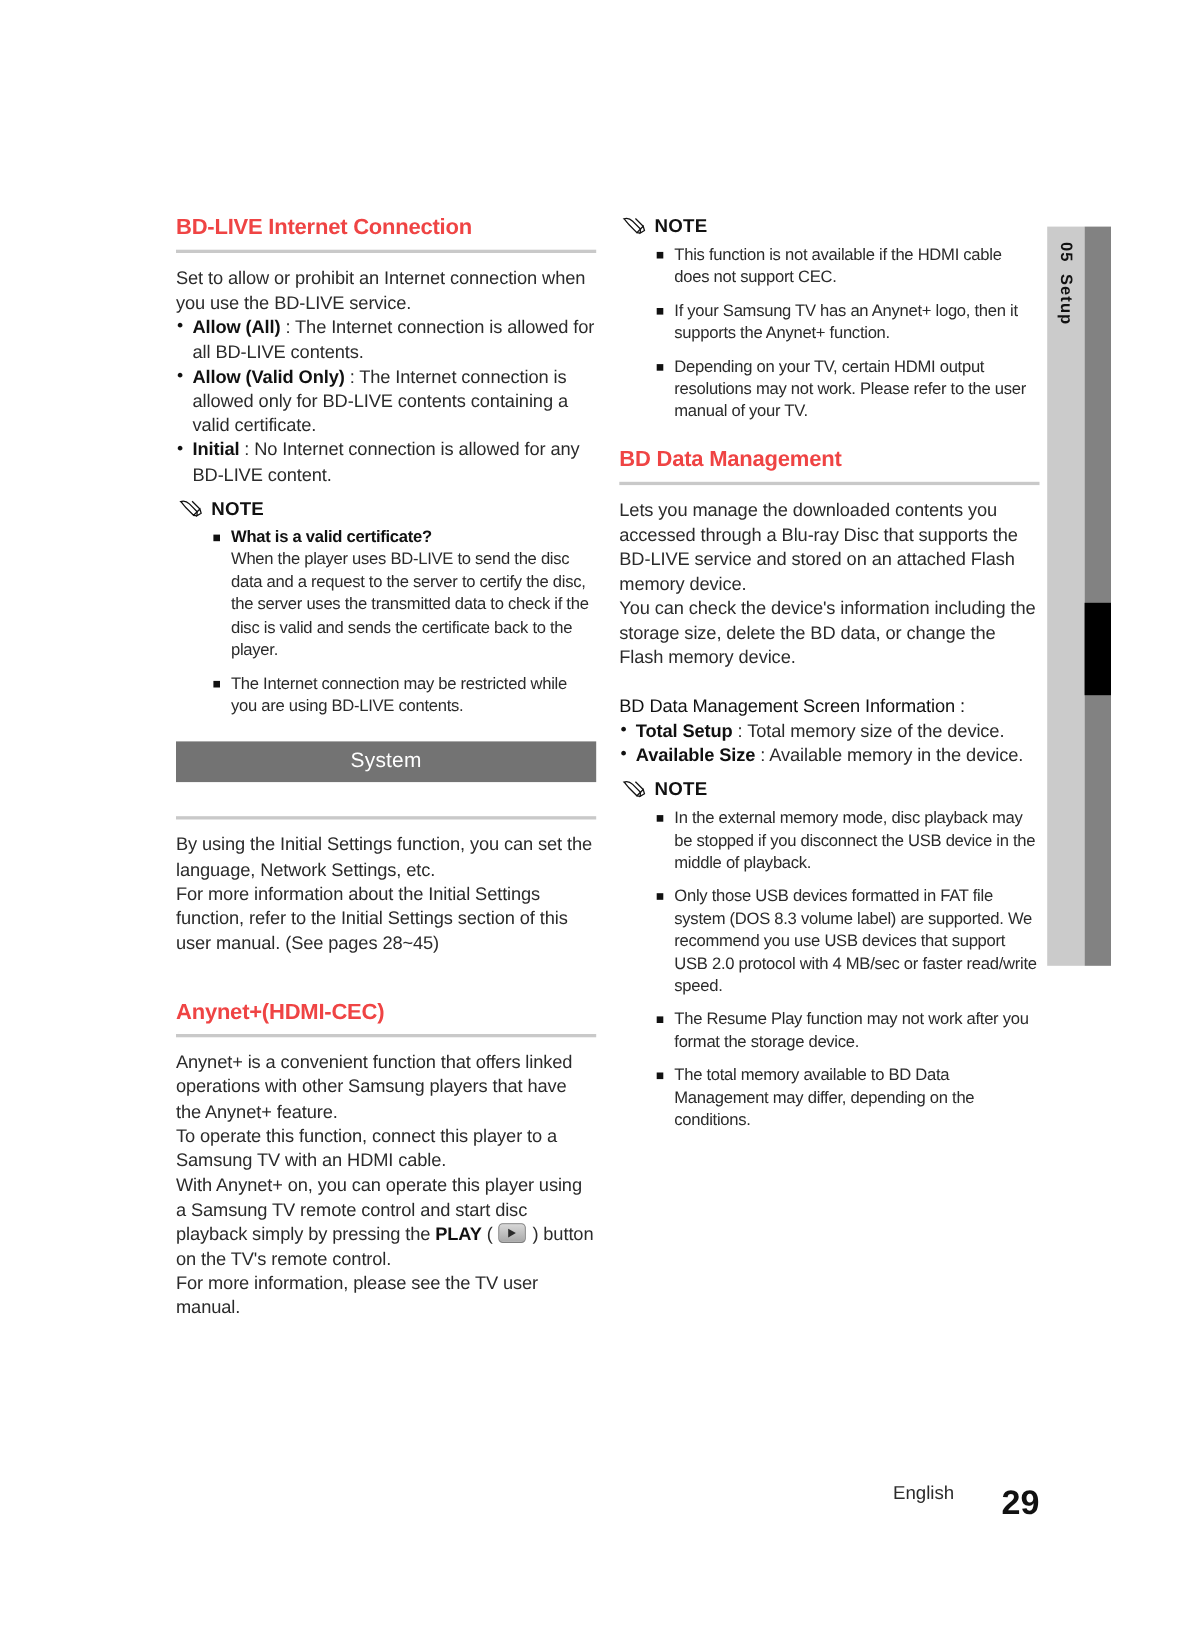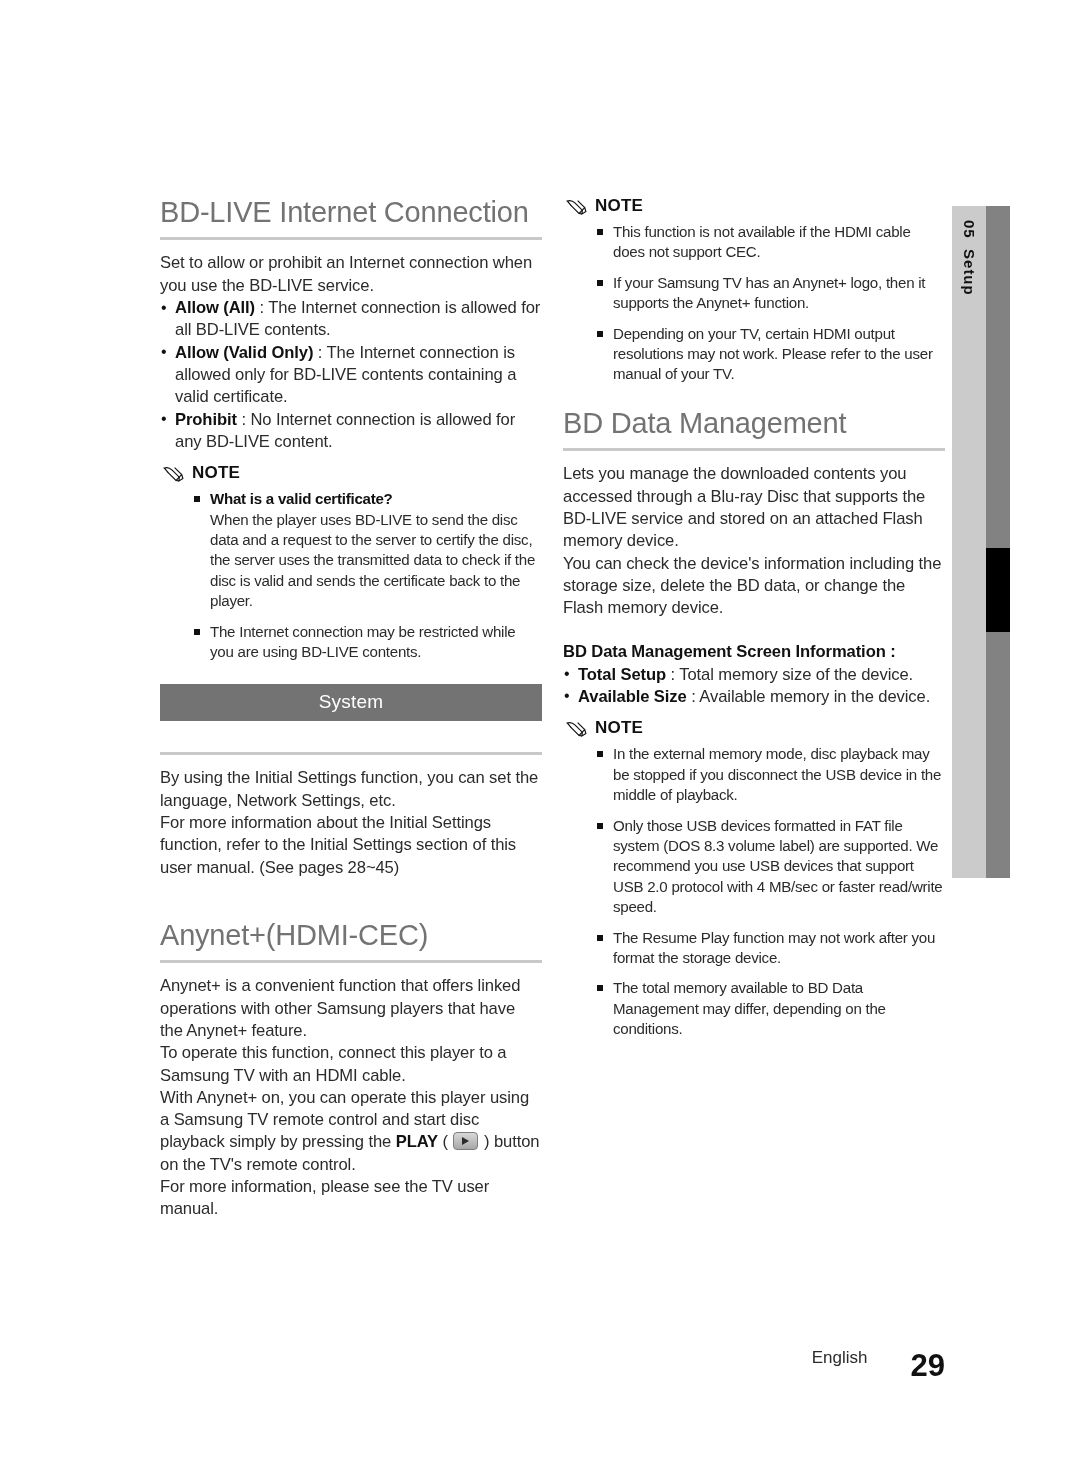--- a/index.html
+++ b/index.html
@@ -24,26 +24,26 @@
   
   .col {
     position: absolute;
     top: 196px;
   }
   .col-left  { left: 160px; width: 382px; }
   .col-right { left: 563px; width: 382px; }
 
   
   .h-sect {
-    font-size: 29px;
-    font-weight: normal;
+    font-size: 20px;
+    font-weight: bold;
     letter-spacing: -0.2px;
     line-height: 1.12;
     margin: 0;
-    color: #737373;
+    color: #ef4444;
   }
   .h-rule {
     height: 3px;
     background: #c9c9c9;
     margin: 9px 0 12px 0;
   }
 
   
   p.body {
     font-size: 16.6px;
@@ -78,21 +78,21 @@
     left: 1px;
     top: -0.5px;
     font-size: 16px;
     color: #111;
   }
   .b { font-weight: bold; color: #111; }
 
   
   .note-head {
     display: flex;
-    align-items: flex-end;
+    align-items: flex-start;
     gap: 7px;
     margin: 0 0 6px 2px;
   }
   .note-head .lbl {
     font-size: 17px;
     font-weight: bold;
     letter-spacing: 0.2px;
     color: #111;
   }
   .pencil { width: 23px; height: 18px; display: block; }
@@ -240,21 +240,21 @@
   <div class="col col-left">
 
     <h2 class="h-sect">BD-LIVE Internet Connection</h2>
     <div class="h-rule"></div>
 
     <p class="body">Set to allow or prohibit an Internet connection when you use the BD-LIVE service.</p>
 
     <ul class="dots">
       <li><span class="b">Allow (All)</span><span> : </span><span>The Internet connection is allowed for all BD-LIVE contents.</span></li>
       <li><span class="b">Allow (Valid Only)</span><span> : </span><span>The Internet connection is allowed only for BD-LIVE contents containing a valid certificate.</span></li>
-      <li><span class="b">Prohibit</span><span> : </span><span>No Internet connection is allowed for any BD-LIVE content.</span></li>
+      <li><span class="b">Initial</span><span> : </span><span>No Internet connection is allowed for any BD-LIVE content.</span></li>
     </ul>
 
     <div class="gap-sm"></div>
 
     <div class="note-head">
       <svg class="pencil" viewBox="0 0 26 20">
         <g fill="none" stroke="#111" stroke-width="1.3">
           <path d="M2.5 3.2 C5.5 2.2 9 3.2 11.5 5.6 L19.5 13.6 L15.8 17.3 L7.8 9.3 C5.4 6.8 4.2 4.6 2.5 3.2 Z"></path>
           <path d="M19.5 13.6 L22.3 10.8 L23.6 15.2 L19.2 17.8 Z"></path>
           <path d="M22.3 10.8 L14.3 2.8"></path>
@@ -317,21 +317,21 @@
 
     <div class="gap-md"></div>
 
     <h2 class="h-sect">BD Data Management</h2>
     <div class="h-rule"></div>
     <p class="body">Lets you manage the downloaded contents you accessed through a Blu-ray Disc that supports the BD-LIVE service and stored on an attached Flash memory device.</p>
     <p class="body">You can check the device's information including the storage size, delete the BD data, or change the Flash memory device.</p>
 
     <div class="gap-md"></div>
 
-    <p class="body" style="font-weight:bold;color:#111;">BD Data Management Screen Information :</p>
+    <p class="body" style="font-weight:normal;color:#111;">BD Data Management Screen Information :</p>
 
     <ul class="dots">
       <li><span class="b">Total Setup</span><span> : </span><span>Total memory size of the device.</span></li>
       <li><span class="b">Available Size</span><span> : </span><span>Available memory in the device.</span></li>
     </ul>
 
     <div class="gap-sm"></div>
 
     <div class="note-head">
       <svg class="pencil" viewBox="0 0 26 20">

